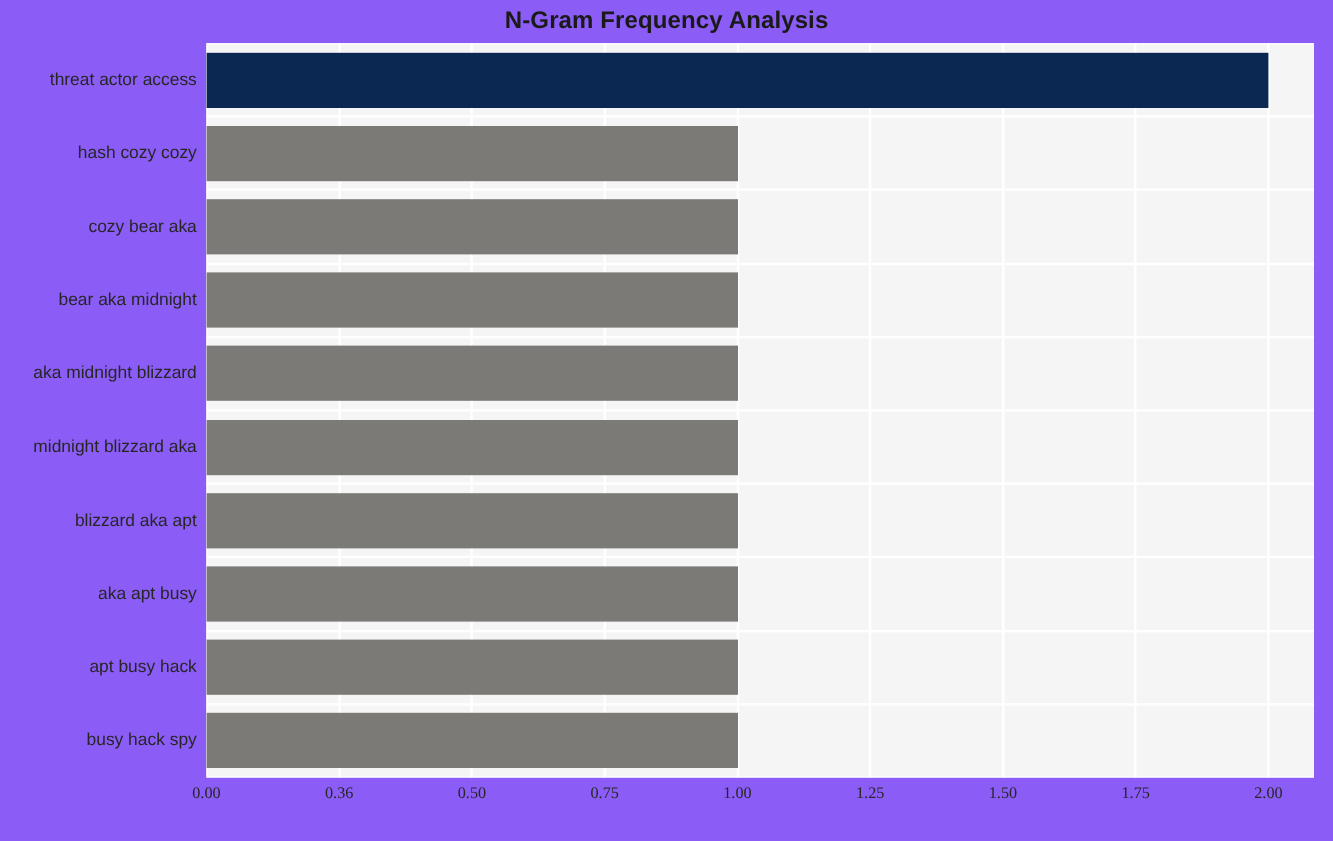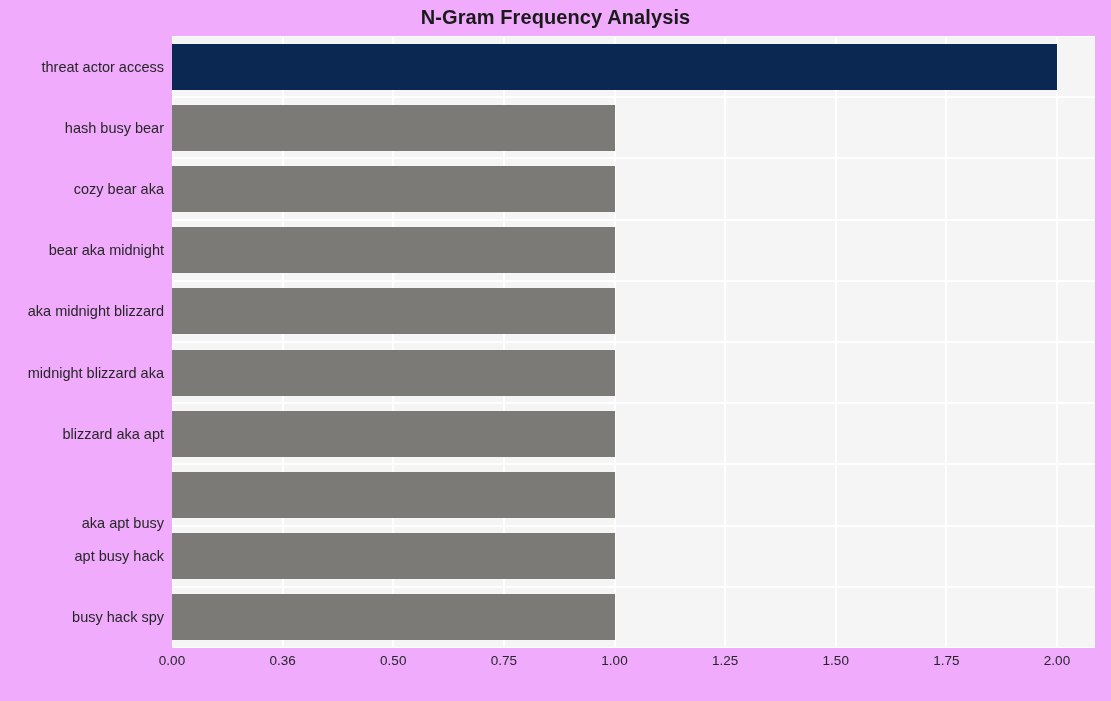--- a/index.html
+++ b/index.html
@@ -13,21 +13,21 @@
     font-family: "Liberation Sans", sans-serif;
     overflow: hidden;
     position: relative;
   }
 
   #chart-root {
     position: absolute;
     left: 0; top: 0;
     width: 1111px;
     height: 701px;
-    background: #f0abfc;
+    background: #8b5cf6;
   }
 
   
   .chart-title {
     position: absolute;
     left: 0;
     top: 6px;
     width: 1111px;
     text-align: center;
     font-size: 20px;
@@ -88,20 +88,21 @@
     white-space: nowrap;
   }
 
   
   .xticks {
     position: absolute;
     left: 0;
     top: 653px;
     width: 1111px;
     height: 20px;
+    font-family: Liberation Serif, serif;
   }
   .xtick {
     position: absolute;
     top: 0;
     width: 80px;
     margin-left: -40px;
     text-align: center;
     font-size: 13.5px;
     color: #262626;
   }
@@ -151,27 +152,27 @@
       <div class="bar" title="aka midnight blizzard: 1" style="width: 442.5px; top: 252.4px; background: rgb(123, 122, 118);"></div>
       <div class="bar" title="midnight blizzard aka: 1" style="width: 442.5px; top: 313.6px; background: rgb(123, 122, 118);"></div>
       <div class="bar" title="blizzard aka apt: 1" style="width: 442.5px; top: 374.8px; background: rgb(123, 122, 118);"></div>
       <div class="bar" title="aka apt busy: 1" style="width: 442.5px; top: 436px; background: rgb(123, 122, 118);"></div>
       <div class="bar" title="apt busy hack: 1" style="width: 442.5px; top: 497.2px; background: rgb(123, 122, 118);"></div>
       <div class="bar" title="busy hack spy: 1" style="width: 442.5px; top: 558.4px; background: rgb(123, 122, 118);"></div>
     </div>
 
   <div class="ylabels" id="ylabels">
       <div class="ylabel" style="top: 21.6px;">threat actor access</div>
-      <div class="ylabel" style="top: 82.8px;">hash busy bear</div>
+      <div class="ylabel" style="top: 82.8px;">hash cozy cozy</div>
       <div class="ylabel" style="top: 144px; padding-left: 16px;">cozy bear aka</div>
       <div class="ylabel" style="top: 205.2px;">bear aka midnight</div>
       <div class="ylabel" style="top: 266.4px; margin-left: 32px;">aka midnight blizzard</div>
       <div class="ylabel" style="top: 327.6px;">midnight blizzard aka</div>
       <div class="ylabel" style="top: 388.8px;">blizzard aka apt</div>
-      <div class="ylabel" style="top: 450px; margin-top: 28px;">aka apt busy</div>
+      <div class="ylabel" style="top: 450px;">aka apt busy</div>
       <div class="ylabel" style="top: 511.2px;">apt busy hack</div>
       <div class="ylabel" style="top: 572.4px;">busy hack spy</div>
     </div>
 
   <div class="xticks" id="xticks">
       <div class="xtick" style="left: 172px;">0.00</div>
       <div class="xtick" style="left: 282.625px;">0.36</div>
       <div class="xtick" style="left: 393.25px;">0.50</div>
       <div class="xtick" style="left: 503.875px;">0.75</div>
       <div class="xtick" style="left: 614.5px;">1.00</div>

